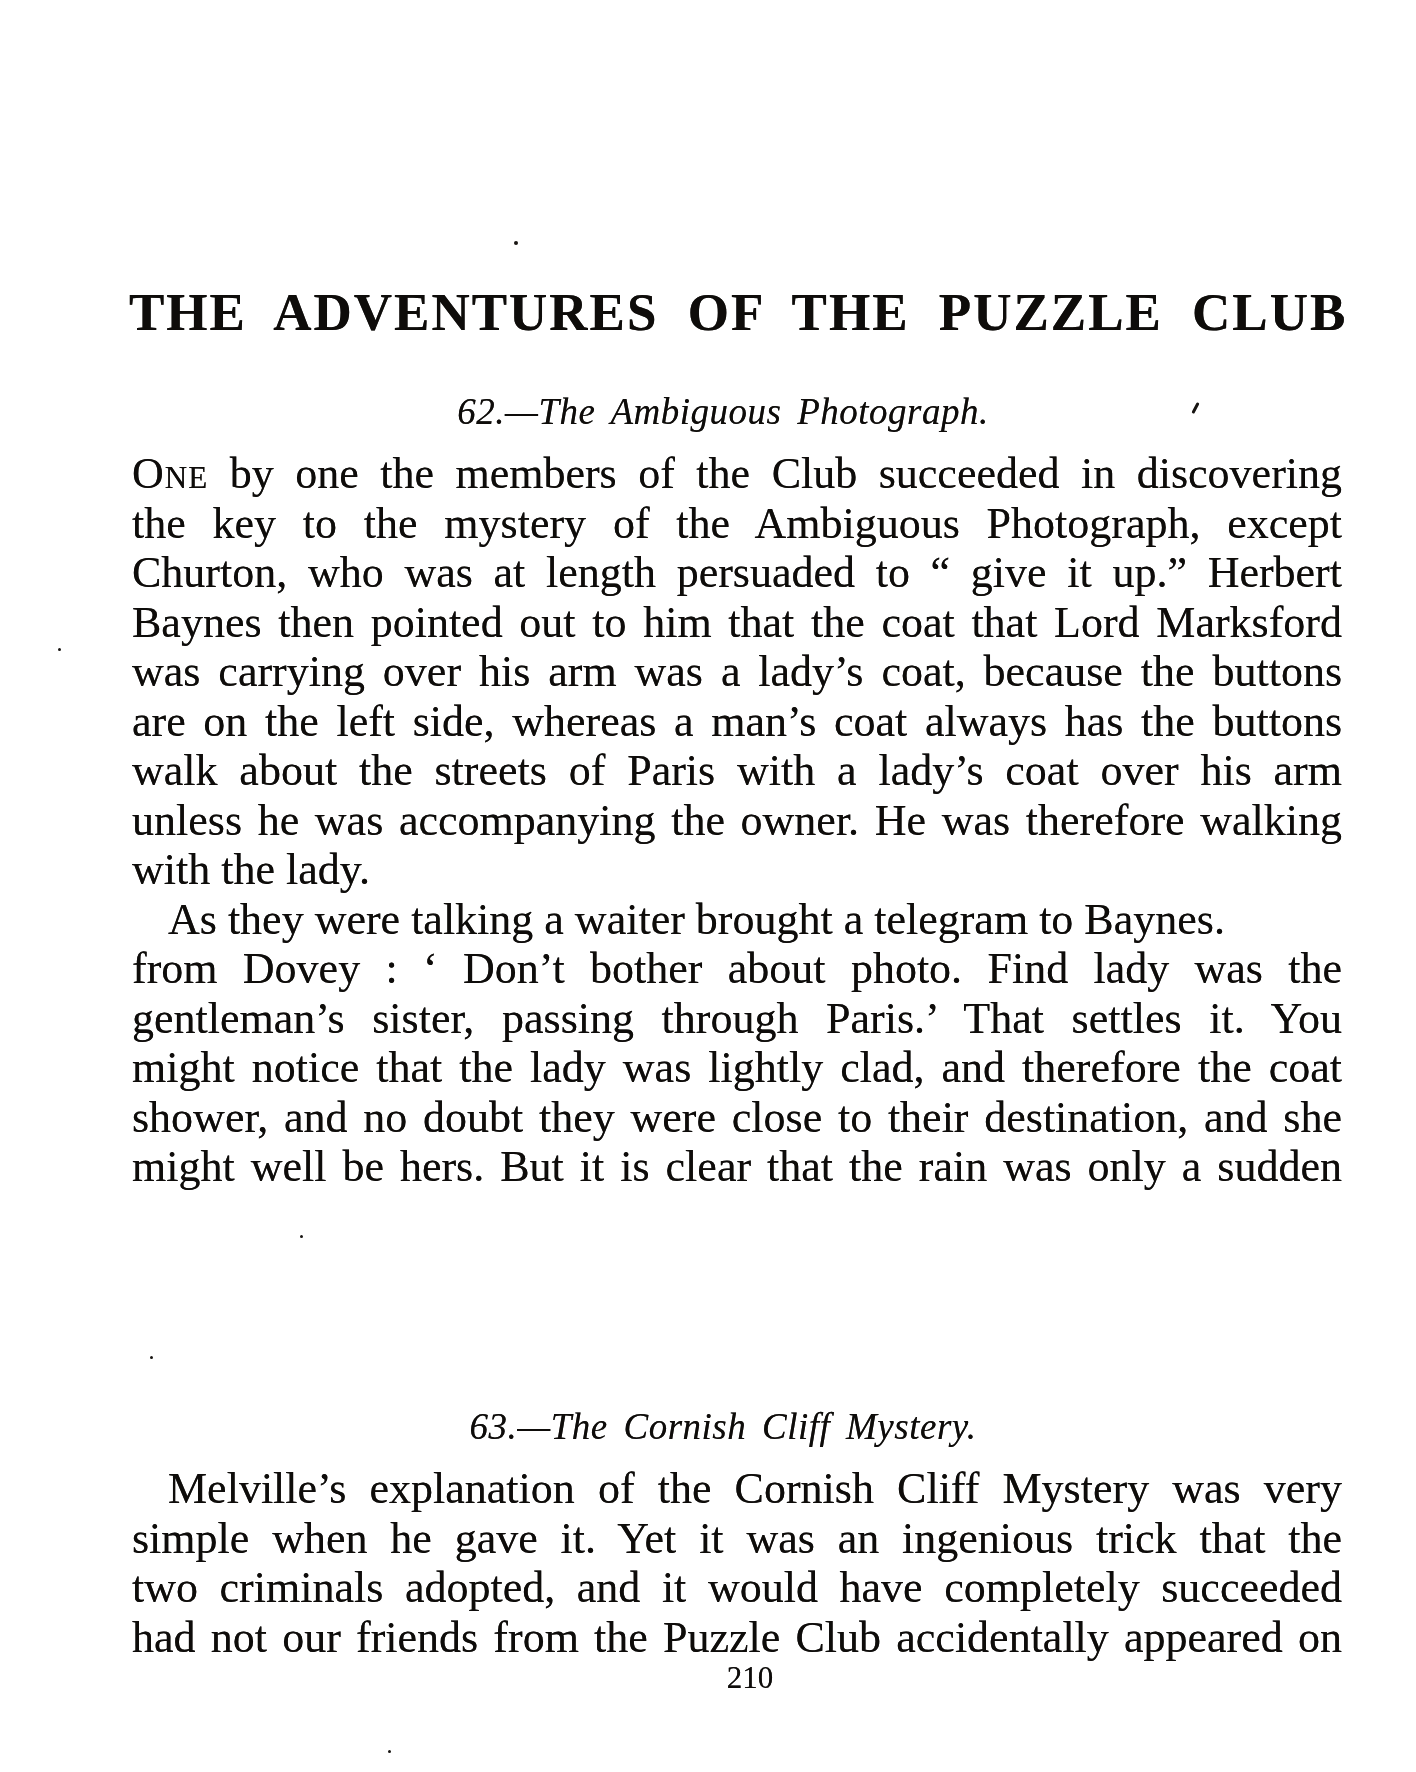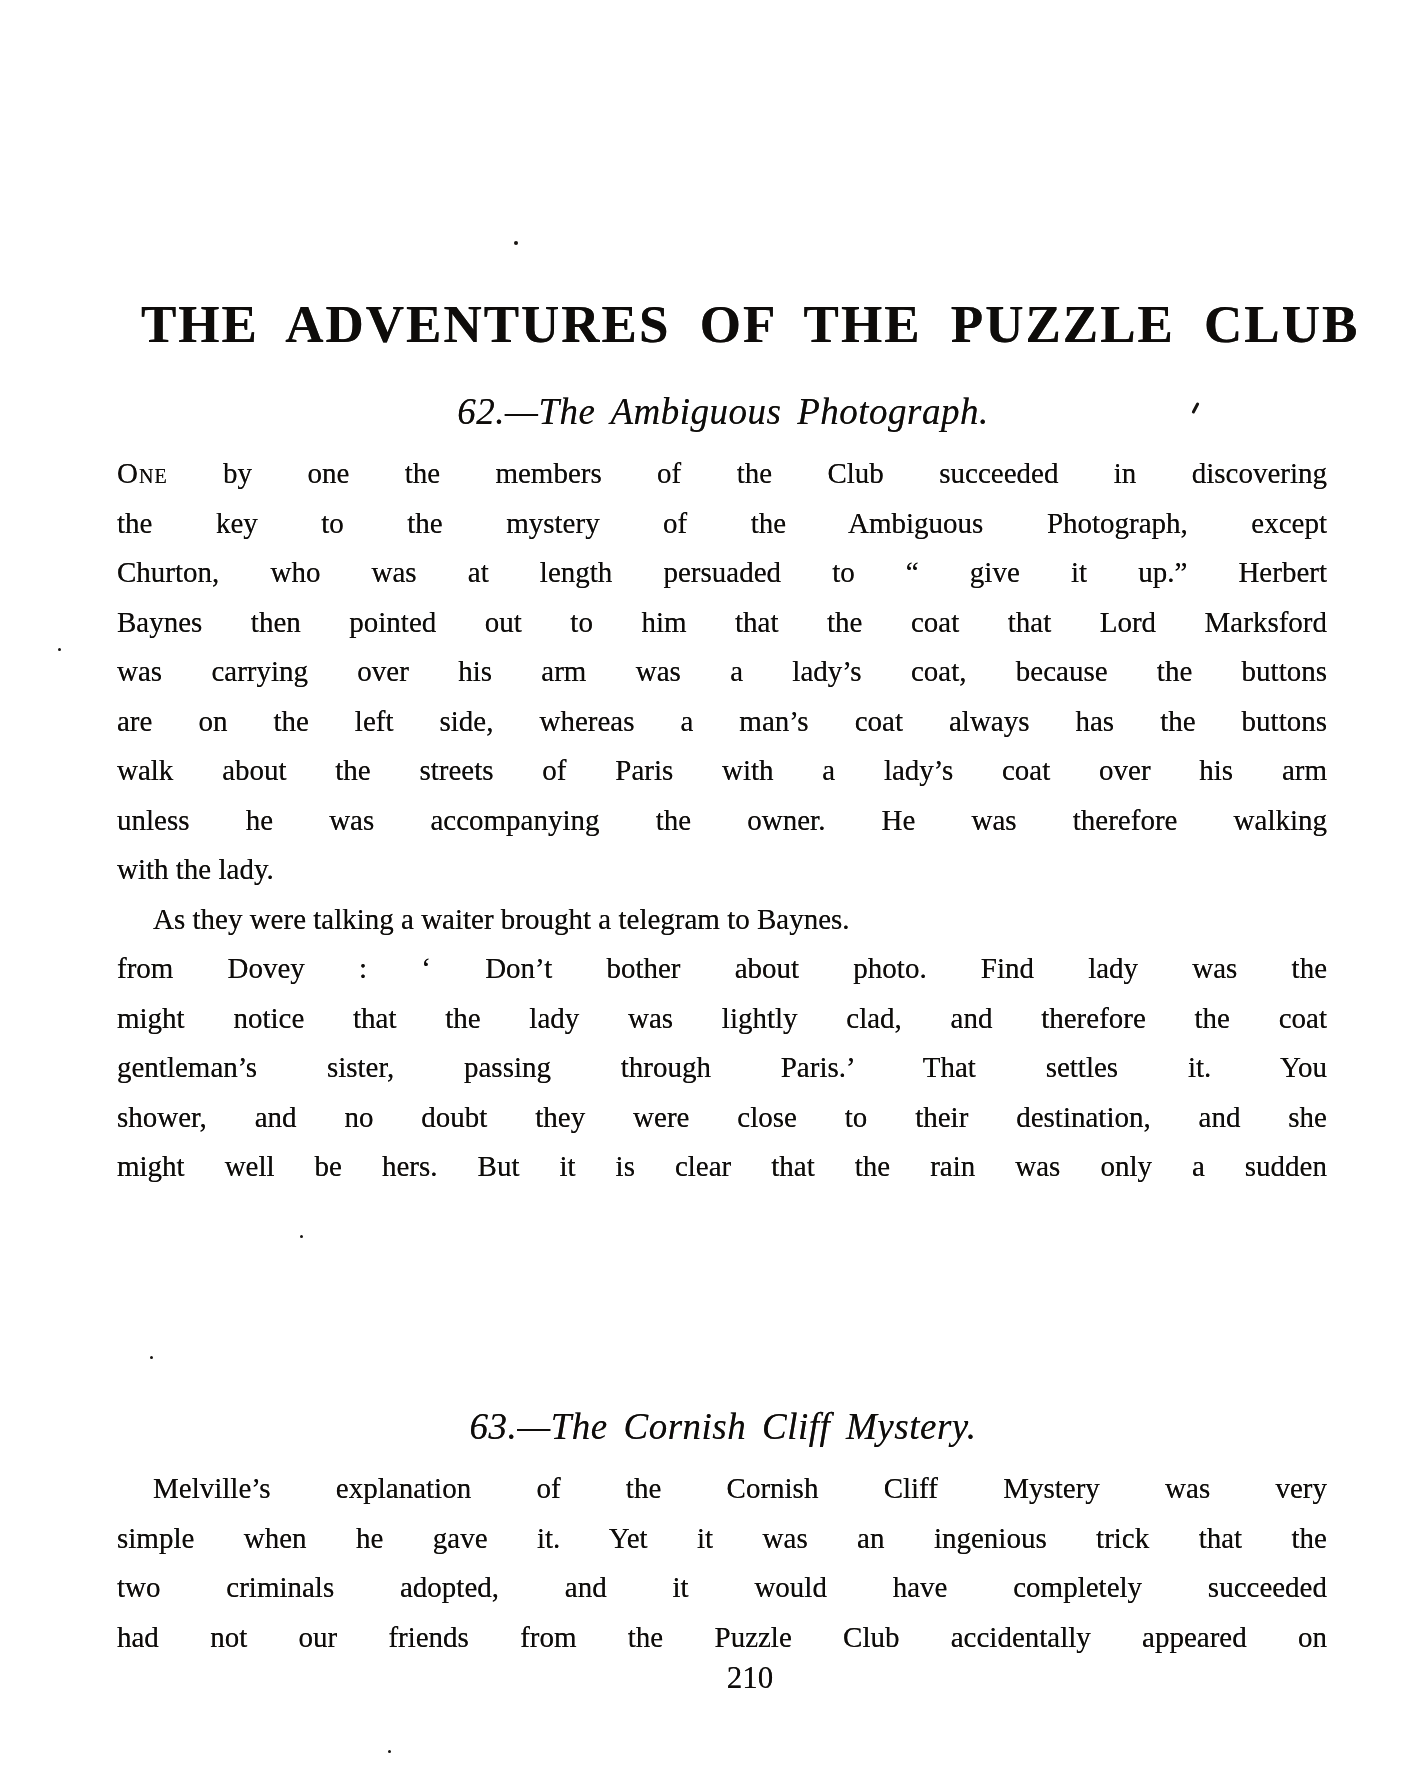--- a/index.html
+++ b/index.html
@@ -15,21 +15,21 @@
     color: #0e0c0a;
     font-family: "Liberation Serif", serif;
     overflow: hidden;
     text-shadow: 0 0 0.5px rgba(10, 8, 5, 0.75);
   }
   .title {
     position: absolute;
     top: 282px;
     left: 125px;
     width: 1210px;
-    margin: 16px;
+    margin: 4px;
     font-size: 53px;
     line-height: 53px;
     font-weight: 700;
     text-align: center;
     letter-spacing: 2px;
     word-spacing: 14px;
     white-space: nowrap;
   }
   .heading {
     position: absolute;
@@ -41,23 +41,23 @@
     font-size: 37px;
     line-height: 44px;
     text-align: center;
     letter-spacing: 0.5px;
     word-spacing: 6px;
   }
   .h62 { top: 390px; }
   .h63 { top: 1405px; }
   .textblock {
     position: absolute;
-    left: 117px;
+    left: 132px;
     width: 1210px;
-    font-size: 29px;
+    font-size: 44px;
     line-height: 49.5px;
   }
   .tb1 { top: 449px; }
   .tb2 { top: 1464px; }
   .line {
     margin: 0;
     text-align: justify;
     text-align-last: justify;
   }
   .line.last { text-align-last: left; }
@@ -104,22 +104,22 @@
     <p class="line">the key to the mystery of the Ambiguous Photograph, except</p>
     <p class="line">Churton, who was at length persuaded to “ give it up.” Herbert</p>
     <p class="line">Baynes then pointed out to him that the coat that Lord Marksford</p>
     <p class="line">was carrying over his arm was a lady’s coat, because the buttons</p>
     <p class="line">are on the left side, whereas a man’s coat always has the buttons</p>
     <p class="line">walk about the streets of Paris with a lady’s coat over his arm</p>
     <p class="line">unless he was accompanying the owner. He was therefore walking</p>
     <p class="line last">with the lady.</p>
     <p class="line last indent">As they were talking a waiter brought a telegram to Baynes.</p>
     <p class="line">from Dovey : ‘ Don’t bother about photo. Find lady was the</p>
+    <p class="line">gentleman’s sister, passing through Paris.’ That settles it. You</p>
     <p class="line">might notice that the lady was lightly clad, and therefore the coat</p>
-    <p class="line">gentleman’s sister, passing through Paris.’ That settles it. You</p>
     <p class="line">shower, and no doubt they were close to their destination, and she</p>
     <p class="line">might well be hers. But it is clear that the rain was only a sudden</p>
   </div>
 
   <h2 class="heading h63">63.—The Cornish Cliff Mystery.</h2>
 
   <div class="textblock tb2">
     <p class="line indent">Melville’s explanation of the Cornish Cliff Mystery was very</p>
     <p class="line">simple when he gave it. Yet it was an ingenious trick that the</p>
     <p class="line">two criminals adopted, and it would have completely succeeded</p>

